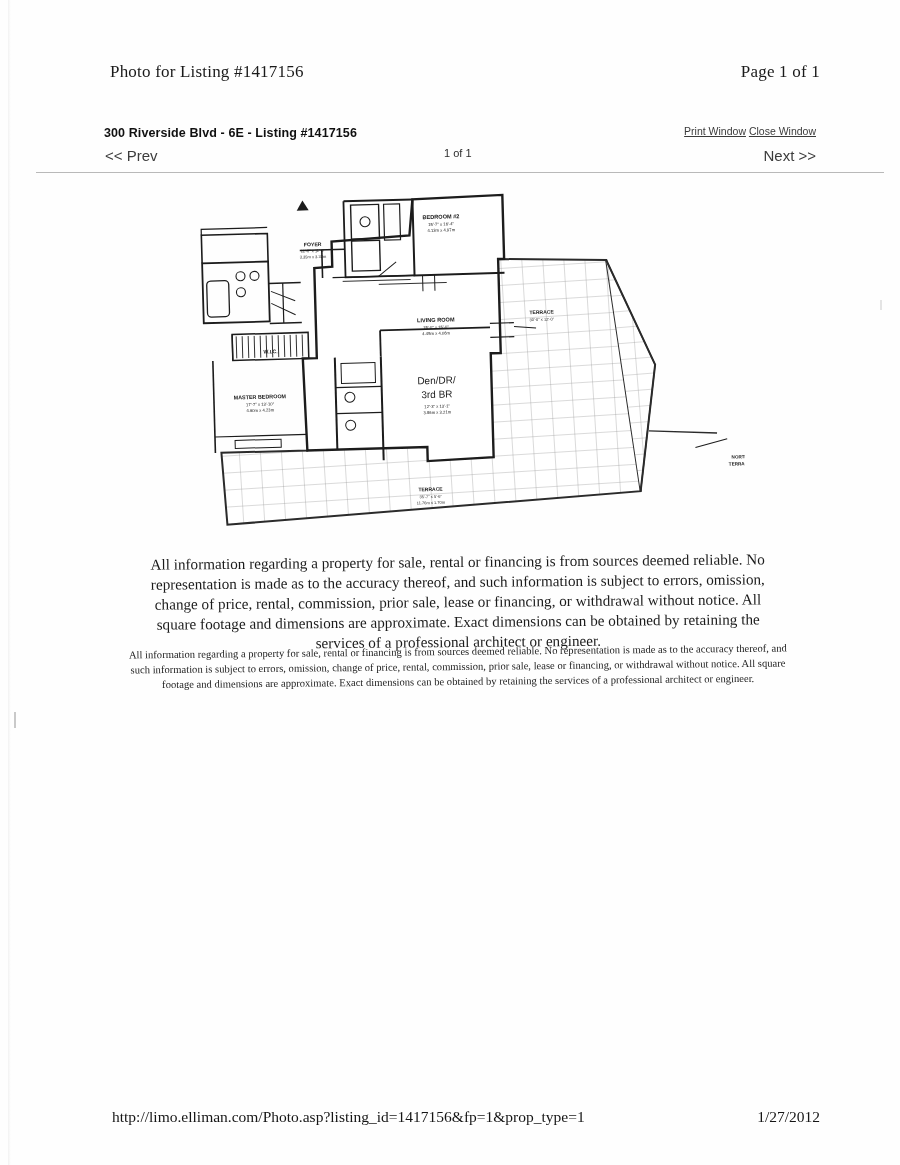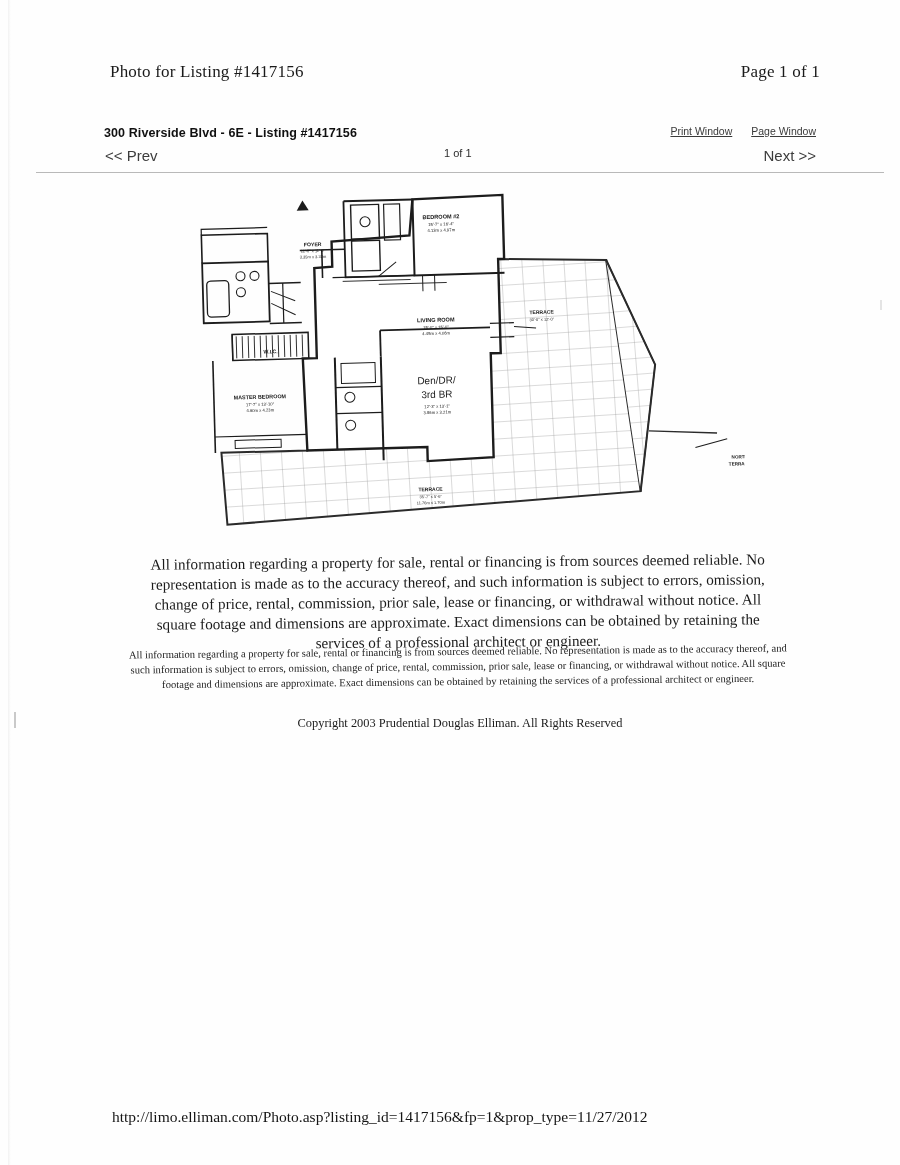--- a/index.html
+++ b/index.html
@@ -84,21 +84,20 @@
     position: absolute;
     right: 0px;
     top: 1px;
     font-family: "Liberation Sans", sans-serif;
     font-size: 10.5px;
     color: #3a3a3a;
   }
   .win-links a {
     color: #3a3a3a;
     text-decoration: underline;
-    margin-left: 16px;
     cursor: pointer;
     text-align: center;
   }
   .hrule {
     position: absolute;
     left: 36px;
     top: 172px;
     width: 848px;
     height: 1px;
     background: #b9b9b9;
@@ -150,20 +149,21 @@
     color: #1b1b1b;
   }
 
   
   .footer {
     position: absolute;
     left: 112px;
     top: 1108px;
     width: 708px;
     display: flex;
+    justify-content: space-between;
     align-items: baseline;
     font-family: "Liberation Serif", serif;
     font-size: 15.5px;
     color: #151515;
   }
 
   
   .edge-left {
     position: absolute;
     left: 8px; top: 0; width: 3px; height: 1165px;
@@ -188,21 +188,21 @@
 
   <div class="print-header">
     <span class="left">Photo for Listing #1417156</span>
     <span class="right">Page 1 of 1</span>
   </div>
 
   <div class="listing-bar">
     <div class="listing-title">300 Riverside Blvd - 6E - Listing #1417156</div>
     <div class="win-links">
       <a>Print Window</a>
-      <a>Page Window</a>
+      <a>Close Window</a>
     </div>
     <div class="nav-prev">&lt;&lt; Prev</div>
     <div class="nav-count">1 of 1</div>
     <div class="nav-next">Next &gt;&gt;</div>
   </div>
 
   <div class="hrule"></div>
 
   <div class="floorplan-wrap">
     <svg class="fp-svg" width="560" height="370" viewBox="0 0 560 370" xmlns="http://www.w3.org/2000/svg">
@@ -322,20 +322,19 @@
 
           <text x="552" y="288" font-size="4.6" font-weight="bold" text-anchor="middle">NORTH</text>
           <text x="552" y="295" font-size="4.6" font-weight="bold" text-anchor="middle">TERRACE</text>
         </g>
       </g>
     </svg>
   </div>
 
   <div class="disclaimer-big">All information regarding a property for sale, rental or financing is from sources deemed reliable. No representation is made as to the accuracy thereof, and such information is subject to errors, omission, change of price, rental, commission, prior sale, lease or financing, or withdrawal without notice. All square footage and dimensions are approximate. Exact dimensions can be obtained by retaining the services of a professional architect or engineer.</div>
   <div class="disclaimer-small">All information regarding a property for sale, rental or financing is from sources deemed reliable. No representation is made as to the accuracy thereof, and such information is subject to errors, omission, change of price, rental, commission, prior sale, lease or financing, or withdrawal without notice. All square footage and dimensions are approximate. Exact dimensions can be obtained by retaining the services of a professional architect or engineer.</div>
-  <div class="copyright">Copyright 2003 Prudential Douglas Elliman. All Rights Reserved</div>
 
   <div class="footer">
     <span>http://limo.elliman.com/Photo.asp?listing_id=1417156&amp;fp=1&amp;prop_type=1</span>
     <span>1/27/2012</span>
   </div>
 
 </div>
 
 </body></html>

